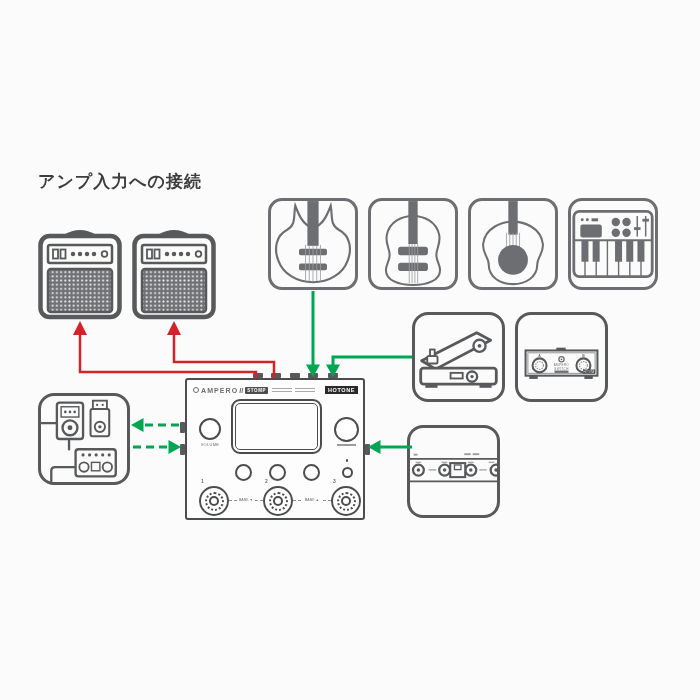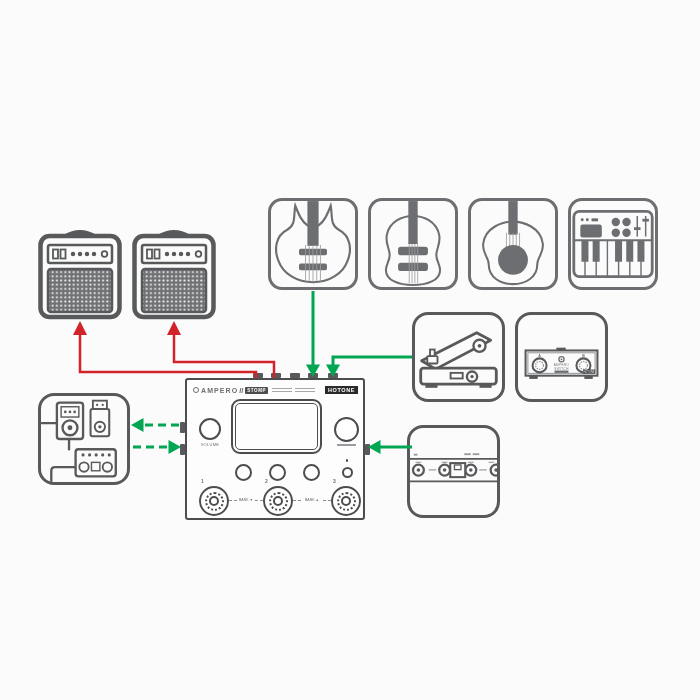--- a/index.html
+++ b/index.html
@@ -54,20 +54,21 @@
 
   <svg width="0" height="0" style="position:absolute">
     <defs>
       <pattern id="gr" width="4.2" height="4.2" patternUnits="userSpaceOnUse">
         <rect width="4.2" height="4.2" fill="#717275"></rect>
         <circle cx="2.1" cy="2.1" r="1" fill="#e9e9e9"></circle>
       </pattern>
     </defs>
   </svg>
 
+  <div class="title">アンプ入力への接続</div>
 
   <div class="ampbox" style="left:38px;top:228px;">
     <svg viewBox="0 0 84 92">
       <path d="M27,9 Q42,0 57,9" fill="none" stroke="#58595b" stroke-width="5" stroke-linecap="round"></path>
       <rect x="2.5" y="8" width="79" height="81" rx="9" fill="#fbfbfb" stroke="#58595b" stroke-width="4.5"></rect>
       <rect x="10" y="17" width="64" height="18" rx="2" fill="#fbfbfb" stroke="#58595b" stroke-width="2.5"></rect>
       <rect x="15" y="21.5" width="5" height="9" fill="none" stroke="#58595b" stroke-width="1.8"></rect>
       <rect x="22.5" y="21.5" width="5" height="9" fill="none" stroke="#58595b" stroke-width="1.8"></rect>
       <circle cx="35" cy="26" r="2.2" fill="#58595b"></circle>
         <circle cx="42" cy="26" r="2.2" fill="#58595b"></circle>

